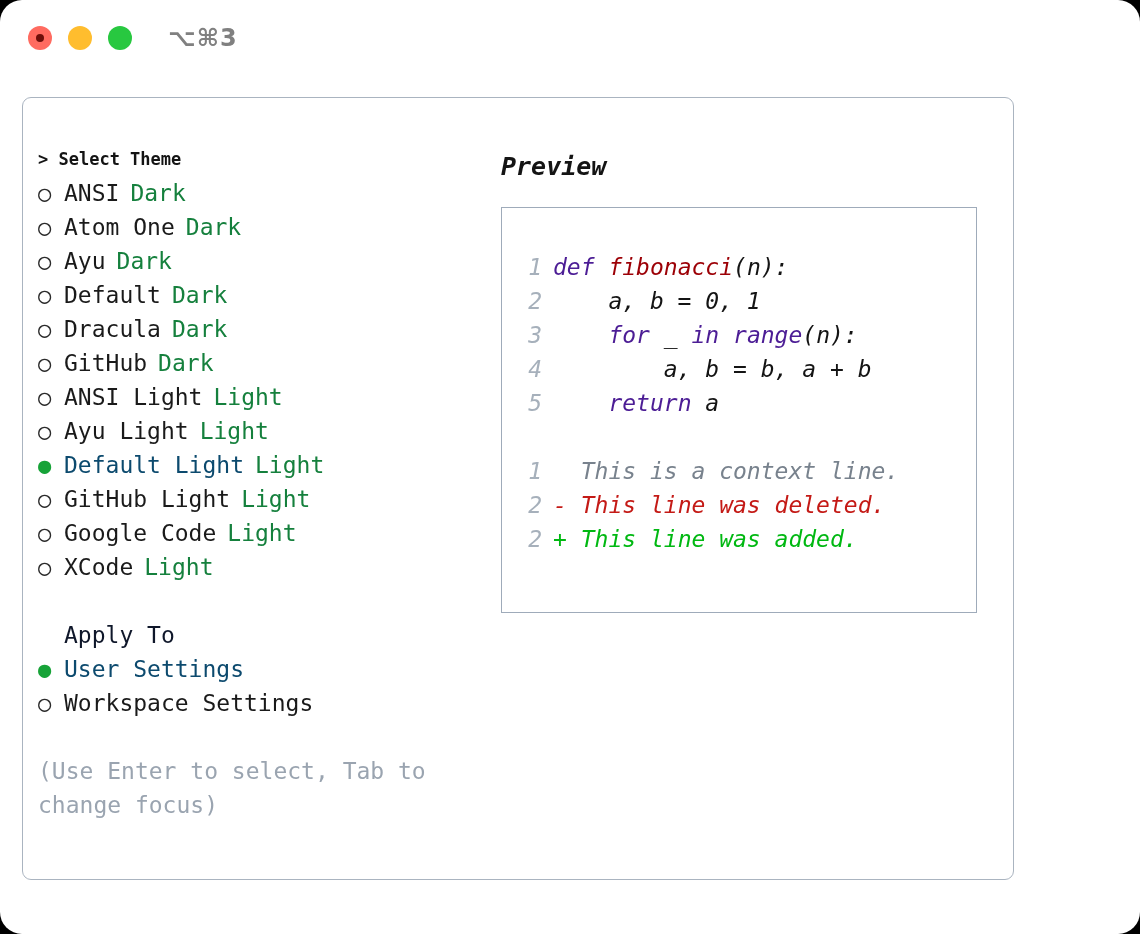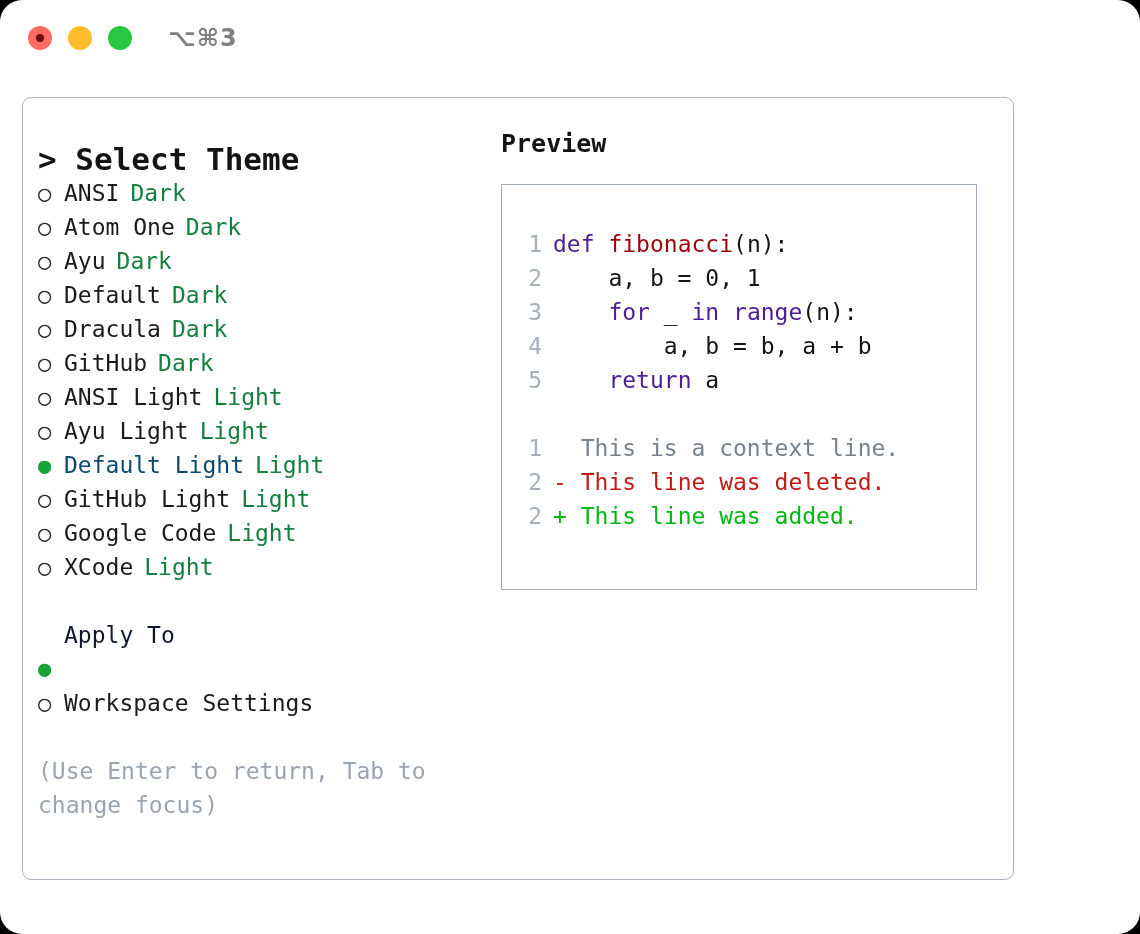--- a/index.html
+++ b/index.html
@@ -89,27 +89,28 @@
   
   .left-col {
     position: absolute;
     left: 15px;
     top: 44px;
     width: 450px;
   }
   .right-col {
     position: absolute;
     left: 478px;
-    top: 29px;
+    top: 52px;
     width: 500px;
+    font-style: italic;
   }
 
   
   .list-title {
-    font-size: 31px;
+    font-size: 17px;
     font-weight: bold;
     color: #141414;
     line-height: 34px;
     white-space: pre;
   }
   .row {
     display: flex;
     align-items: baseline;
     height: 34px;
     line-height: 34px;
@@ -224,25 +225,25 @@
           <div class="row"><span class="marker">○</span><span class="label">GitHub Light</span><span class="variant">Light</span></div>
           <div class="row"><span class="marker">○</span><span class="label">Google Code</span><span class="variant">Light</span></div>
           <div class="row"><span class="marker">○</span><span class="label">XCode</span><span class="variant">Light</span></div>
         </div>
 
       <div class="section-gap"></div>
 
       <div class="section-head">Apply To</div>
 
       <div id="apply-list">
-          <div class="row selected"><span class="marker sel">●</span></div>
+          <div class="row selected"><span class="marker sel">●</span><span class="label">User Settings</span></div>
           <div class="row"><span class="marker">○</span><span class="label">Workspace Settings</span></div>
         </div>
 
-      <div class="hint">(Use Enter to return, Tab to change focus)</div>
+      <div class="hint">(Use Enter to select, Tab to change focus)</div>
     </div>
 
     <div class="right-col">
       <div class="preview-title">Preview</div>
       <div class="preview-box">
         <div id="code-block">
             <div class="code-line"><span class="lineno">1</span><span><span class="tok-kw">def</span><span class="tok-txt"> </span><span class="tok-fn">fibonacci</span><span class="tok-punc">(n):</span></span></div>
             <div class="code-line"><span class="lineno">2</span><span><span class="tok-txt">    a, b = 0, 1</span></span></div>
             <div class="code-line"><span class="lineno">3</span><span><span class="tok-txt">    </span><span class="tok-kw">for</span><span class="tok-txt"> _ </span><span class="tok-kw">in</span><span class="tok-txt"> </span><span class="tok-kw">range</span><span class="tok-punc">(n):</span></span></div>
             <div class="code-line"><span class="lineno">4</span><span><span class="tok-txt">        a, b = b, a + b</span></span></div>

